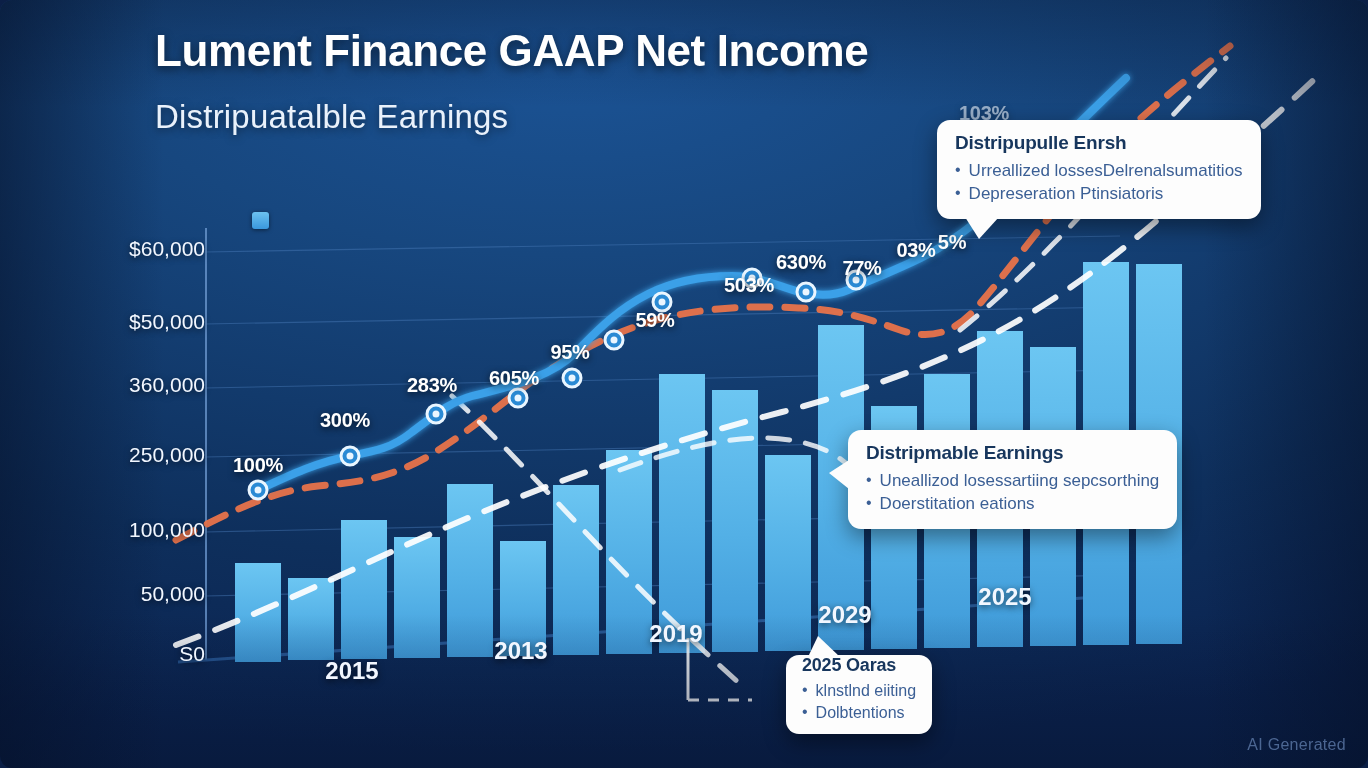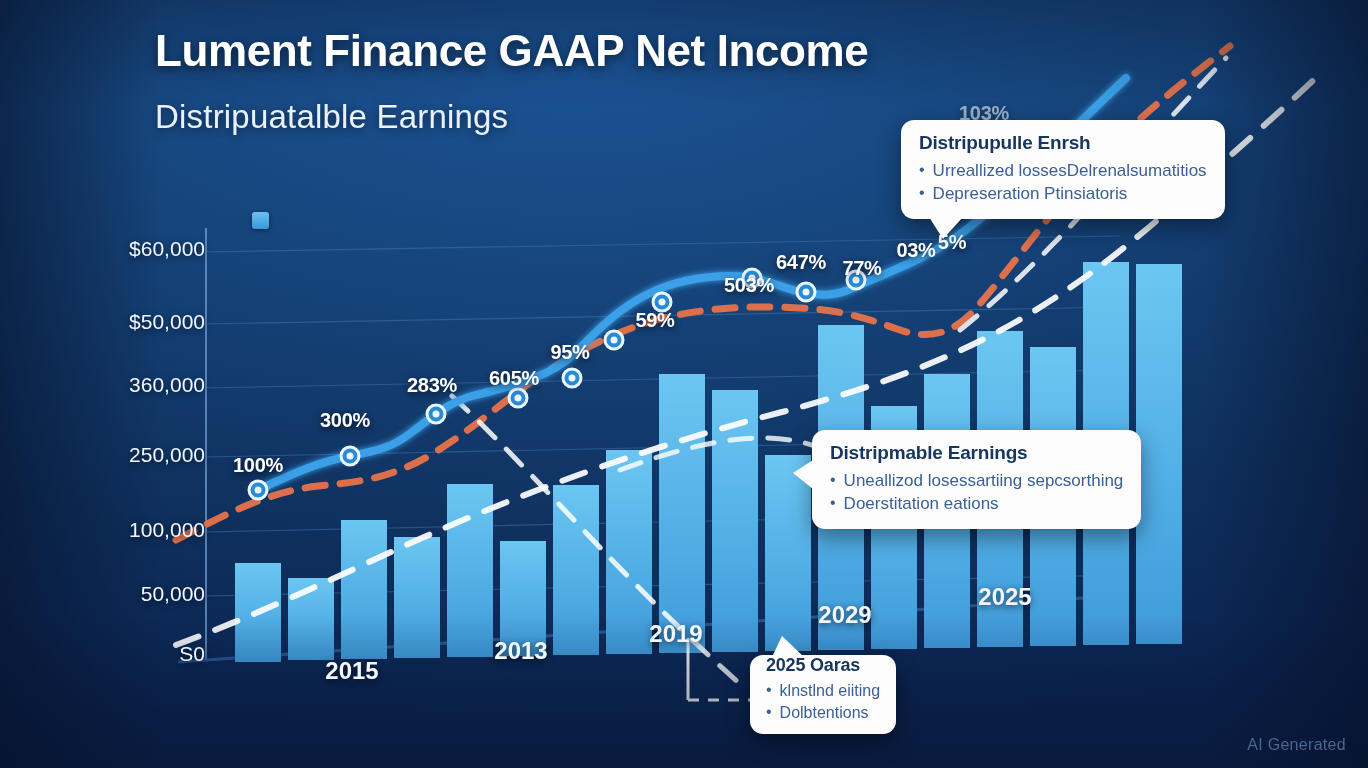--- a/index.html
+++ b/index.html
@@ -7,20 +7,21 @@
   body{
     width:1368px;height:768px;overflow:hidden;
     font-family:"Liberation Sans", sans-serif;
     -webkit-font-smoothing:antialiased;
   }
   #stage{
     position:relative;width:1368px;height:768px;overflow:hidden;
     background:
       radial-gradient(120% 90% at 42% 8%, #1b5395 0%, #17477f 28%, #123a6c 52%, #0e2f5c 72%, #0b2350 100%),
       linear-gradient(180deg,#17477f 0%,#0c2450 100%);
+    border-radius: 12px;
   }
   
   #vignette{
     position:absolute;inset:0;pointer-events:none;
     background:
       linear-gradient(90deg, rgba(5,16,40,.55) 0%, rgba(5,16,40,0) 12%, rgba(5,16,40,0) 88%, rgba(5,16,40,.55) 100%),
       linear-gradient(180deg, rgba(5,16,40,.30) 0%, rgba(5,16,40,0) 14%, rgba(5,16,40,0) 80%, rgba(5,16,40,.45) 100%);
   }
 
   
@@ -78,20 +79,21 @@
     font-size:23px;font-weight:bold;color:#f4f9ff;
     text-shadow:0 2px 7px rgba(0,0,0,.6);white-space:nowrap;
   }
 
   
   .callout{
     position:absolute;
     background:#fdfdfd;border-radius:13px;
     box-shadow:0 8px 22px rgba(0,0,0,.42);
     padding:12px 18px 13px 18px;
+    margin-left:36px;
   }
   .callout .ctitle{
     font-size:19px;font-weight:bold;color:#17365d;
     margin-bottom:6px;white-space:nowrap;letter-spacing:-.2px;
   }
   .callout .cline{
     font-size:17px;color:#3b5f95;
     display:flex;align-items:flex-start;gap:8px;
     line-height:1.35;white-space:nowrap;
   }
@@ -288,21 +290,21 @@
   </div>
 
   <div>
     <div class="dlabel" style="left:258px;top:465px">100%</div>
     <div class="dlabel" style="left:345px;top:420px">300%</div>
     <div class="dlabel" style="left:432px;top:385px">283%</div>
     <div class="dlabel" style="left:514px;top:378px">605%</div>
     <div class="dlabel" style="left:570px;top:352px">95%</div>
     <div class="dlabel" style="left:655px;top:320px">59%</div>
     <div class="dlabel" style="left:749px;top:285px">503%</div>
-    <div class="dlabel" style="left:801px;top:262px">647%</div>
+    <div class="dlabel" style="left:801px;top:262px">630%</div>
     <div class="dlabel" style="left:862px;top:268px">77%</div>
     <div class="dlabel" style="left:916px;top:250px">03%</div>
     <div class="dlabel" style="left:952px;top:242px">5%</div>
     <div class="dlabel" style="left:984px;top:113px;opacity:.55">103%</div>
   </div>
 
   <div class="callout" id="callout-top">
     <div class="tail"></div>
     <div class="ctitle">Distripupulle Enrsh</div>
     <div class="cline">

